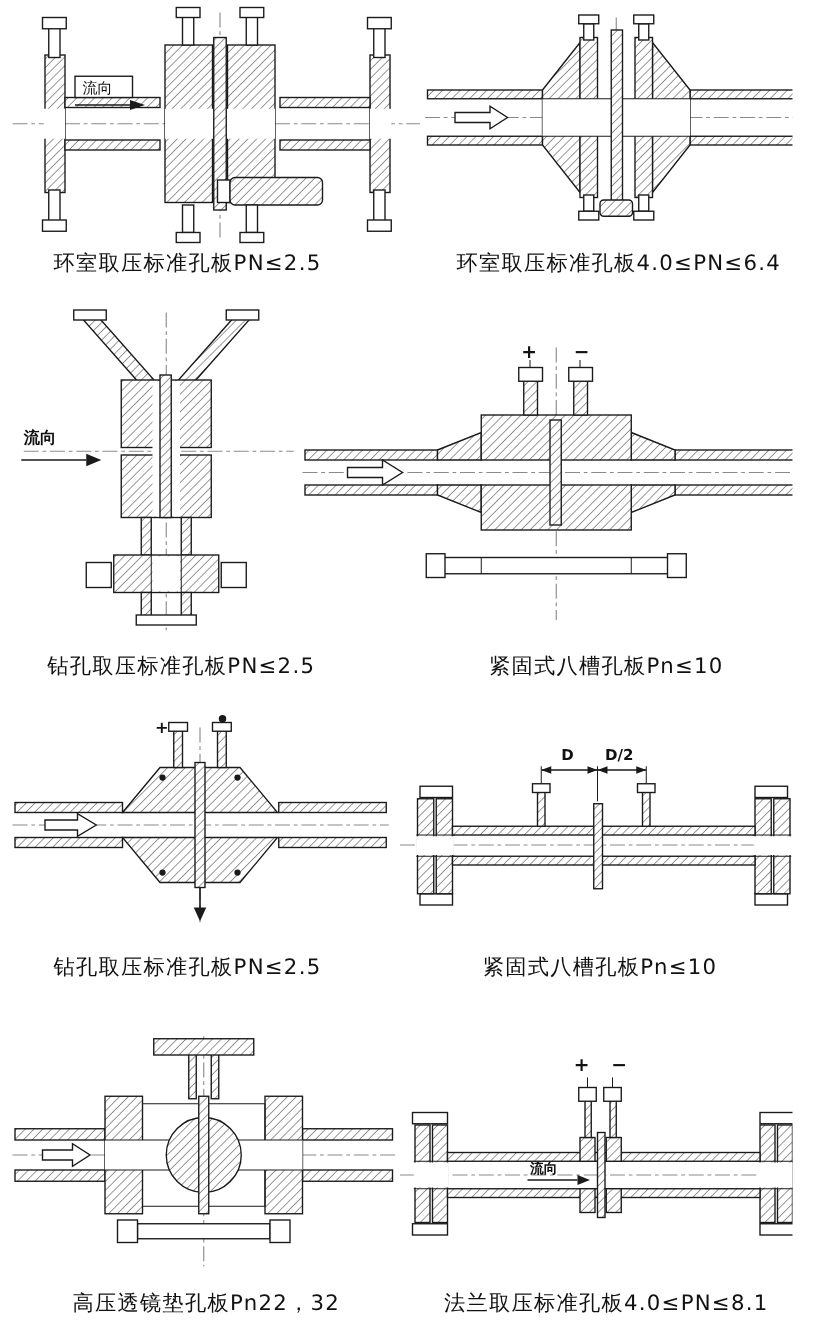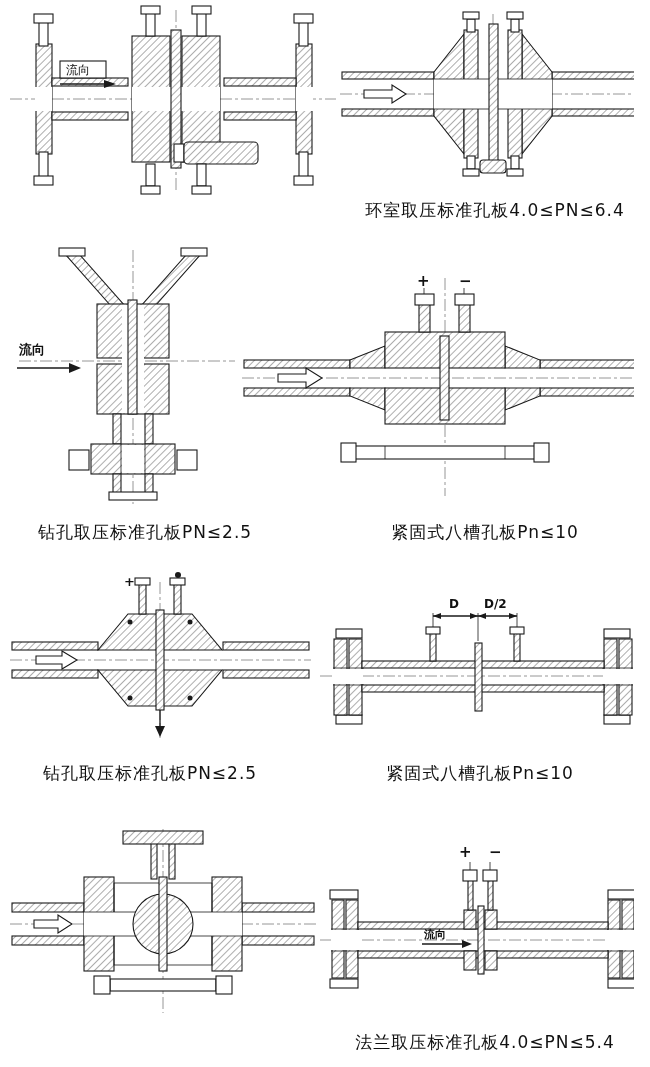--- a/index.html
+++ b/index.html
@@ -71,20 +71,21 @@
       <rect class="wh" x="189" y="160" width="9" height="22"></rect>
         <rect class="wh" x="184" y="182" width="19" height="8"></rect>
     </g>
     <g>
       <rect class="wh" x="52" y="57" width="46" height="17"></rect>
       <text x="58" y="70" font-size="12">流向</text>
       <line class="ln" x1="52" y1="80" x2="96" y2="80"></line>
       <polygon class="solid" points="96,76 108,80 96,84"></polygon>
     </g>
   </svg>
+  <div class="caption" style="left:0px;top:199px;width:300px">环室取压标准孔板PN≤2.5</div>
 
   <svg class="fig-svg" style="left:338px;top:10px" width="310" height="168" viewBox="0 0 310 168">
     <defs>
         <pattern id="h2" patternUnits="userSpaceOnUse" width="5" height="5" patternTransform="rotate(45)">
           <rect width="5" height="5" fill="#fff"></rect>
           <line x1="0" y1="0" x2="0" y2="5" stroke="#4a4a4a" stroke-width="0.9"></line>
         </pattern>
       </defs>
     <line class="cl" x1="2" y1="84" x2="308" y2="84"></line>
     <line class="cl" x1="155" y1="4" x2="155" y2="150"></line>
@@ -331,20 +332,21 @@
       <rect class="hs" fill="url(#h7)" x="161" y="20" width="6" height="36"></rect>
       <rect class="hs" fill="url(#h7)" x="115" y="8" width="80" height="13"></rect>
     </g>
     <g>
       <rect class="wh" x="102" y="156" width="106" height="12"></rect>
       <rect class="wh" x="86" y="153" width="16" height="18"></rect>
       <rect class="wh" x="208" y="153" width="16" height="18"></rect>
     </g>
     <polygon class="wh" points="26,97 50,97 50,92 64,101 50,110 50,105 26,105"></polygon>
   </svg>
+  <div class="caption" style="left:0px;top:1031px;width:330px">高压透镜垫孔板Pn22，32</div>
 
   <svg class="fig-svg" style="left:318px;top:840px" width="330" height="182" viewBox="0 0 330 182">
     <defs>
         <pattern id="h8" patternUnits="userSpaceOnUse" width="5" height="5" patternTransform="rotate(45)">
           <rect width="5" height="5" fill="#fff"></rect>
           <line x1="0" y1="0" x2="0" y2="5" stroke="#4a4a4a" stroke-width="0.9"></line>
         </pattern>
       </defs>
     <line class="cl" x1="2" y1="100" x2="328" y2="100"></line>
     <g>
@@ -383,15 +385,15 @@
       <line class="lt" x1="172" y1="30" x2="172" y2="22"></line>
       <text x="141" y="17" font-size="15" font-weight="bold">+</text>
       <text x="171" y="17" font-size="15" font-weight="bold">−</text>
     </g>
     <g>
       <text x="106" y="98" font-size="11" font-weight="bold">流向</text>
       <line class="ln" x1="104" y1="104" x2="144" y2="104"></line>
       <polygon class="solid" points="144,100 154,104 144,108"></polygon>
     </g>
   </svg>
-  <div class="caption" style="left:320px;top:1031px;width:330px">法兰取压标准孔板4.0≤PN≤5.4</div>
+  <div class="caption" style="left:320px;top:1031px;width:330px">法兰取压标准孔板4.0≤PN≤8.1</div>
 
 </div>
 
 </body></html>

